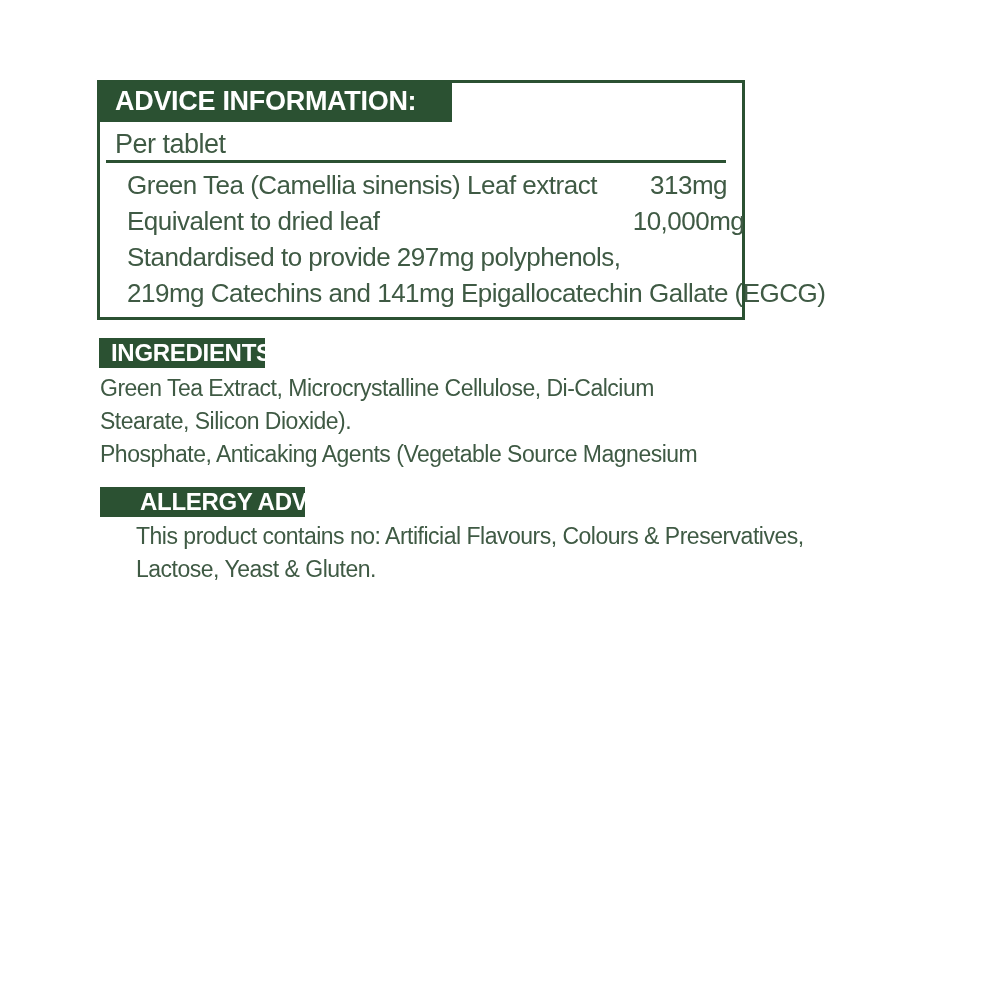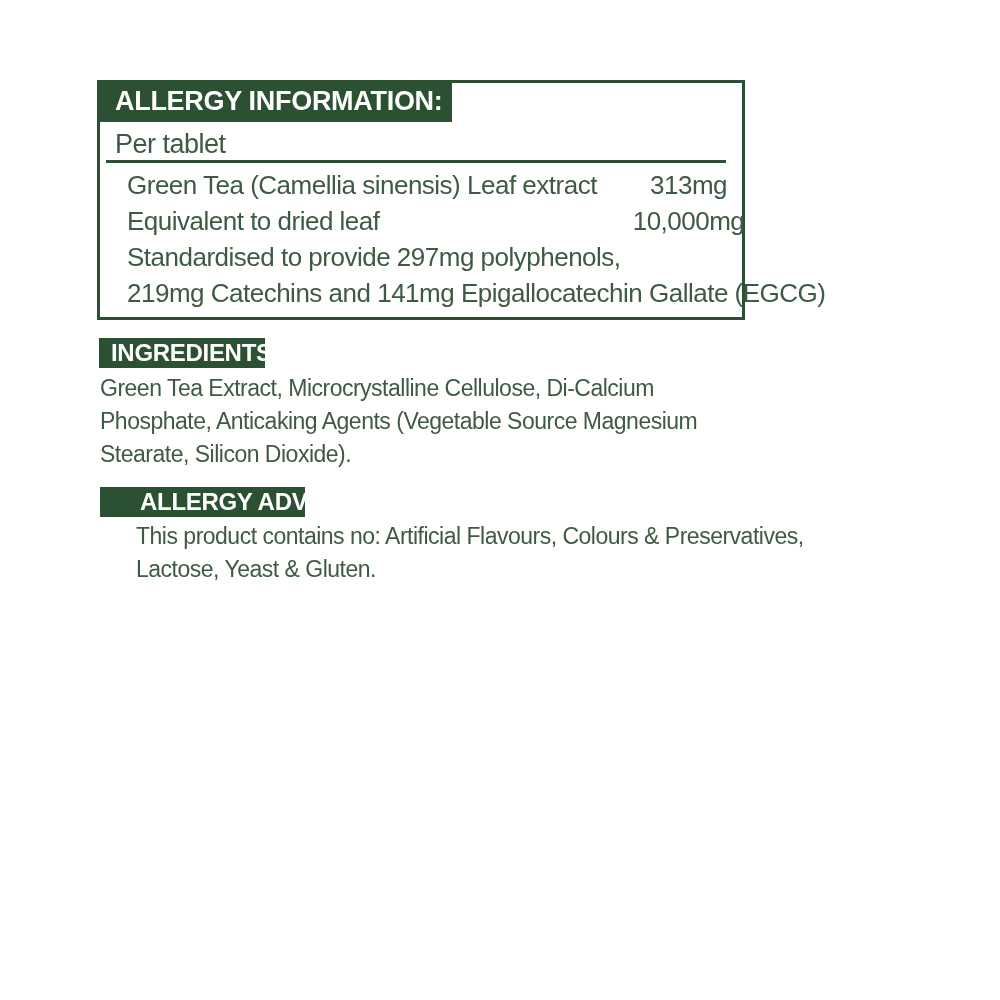--- a/index.html
+++ b/index.html
@@ -122,21 +122,21 @@
     top: 520px;
     margin-left: 36px;
   }
 </style>
 </head>
 <body>
 
 <div class="canvas">
 
   <div class="product-box">
-    <div class="header-bar product-header-bar">ALLERGY INFORMATION:</div>
+    <div class="header-bar product-header-bar">ADVICE INFORMATION:</div>
 
     <div class="serving-basis">Per tablet</div>
 
     <div class="divider"></div>
 
     <div class="nutrition-rows">
       <div class="nutri-row">
         <span class="nutri-name">Green Tea (Camellia sinensis) Leaf extract</span>
         <span class="nutri-amount">313mg</span>
       </div>
@@ -145,22 +145,22 @@
         <span class="nutri-amount">10,000mg</span>
       </div>
       <div class="note-line">Standardised to provide 297mg polyphenols,</div>
       <div class="note-line">219mg Catechins and 141mg Epigallocatechin Gallate (EGCG)</div>
     </div>
   </div>
 
   <div class="header-bar section-bar ingredients-bar">INGREDIENTS:</div>
   <div class="body-text ingredients-text">
     <div>Green Tea Extract, Microcrystalline Cellulose, Di-Calcium</div>
+    <div>Stearate, Silicon Dioxide).</div>
     <div>Phosphate, Anticaking Agents (Vegetable Source Magnesium</div>
-    <div>Stearate, Silicon Dioxide).</div>
   </div>
 
   <div class="header-bar section-bar allergy-bar">ALLERGY ADVICE:</div>
   <div class="body-text allergy-text">
     <div>This product contains no: Artificial Flavours, Colours &amp; Preservatives,</div>
     <div>Lactose, Yeast &amp; Gluten.</div>
   </div>
 
 </div>
 

